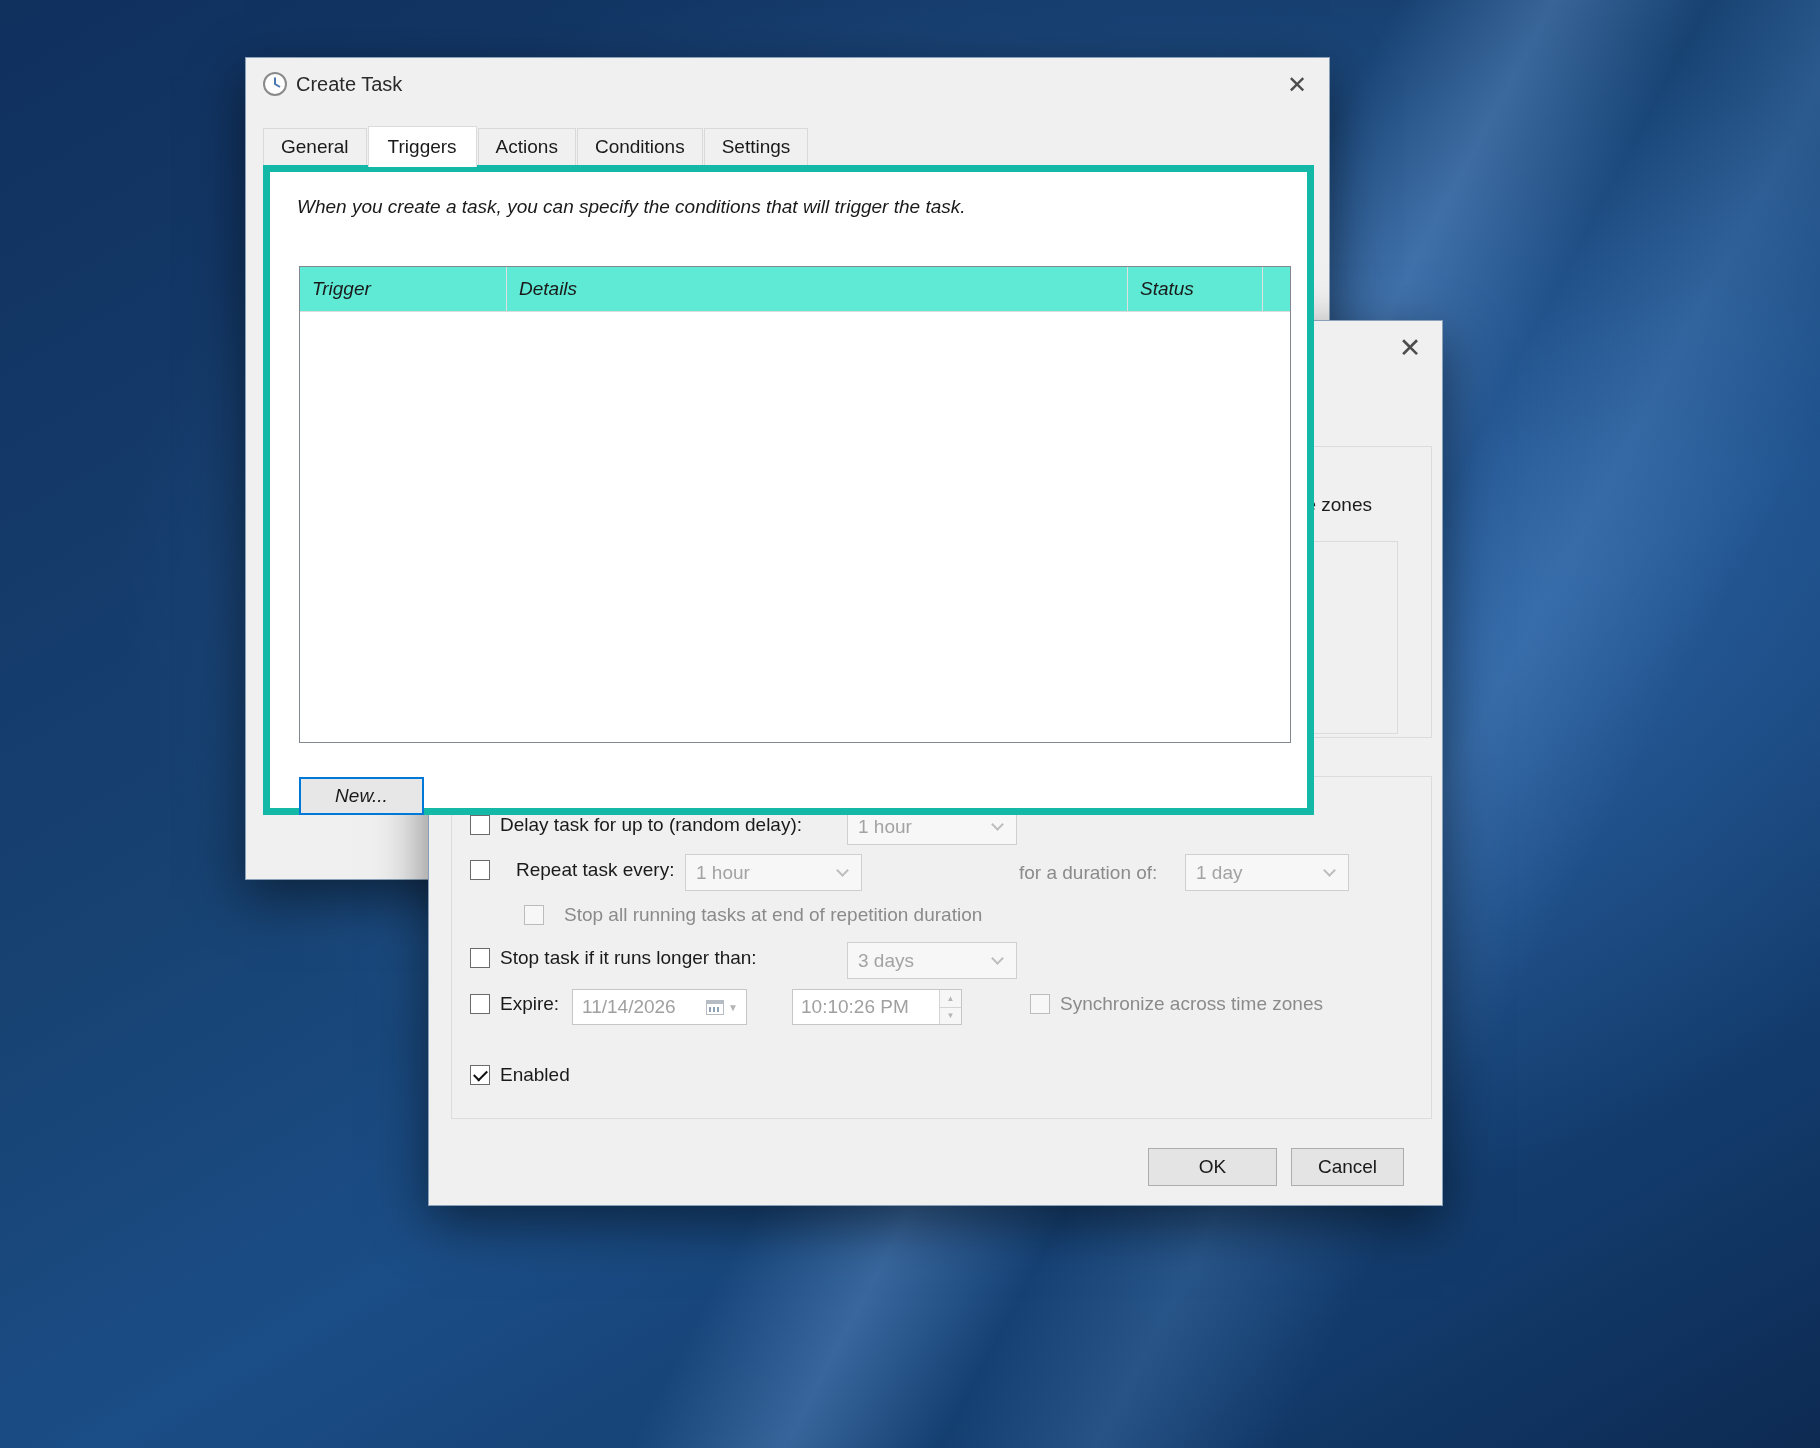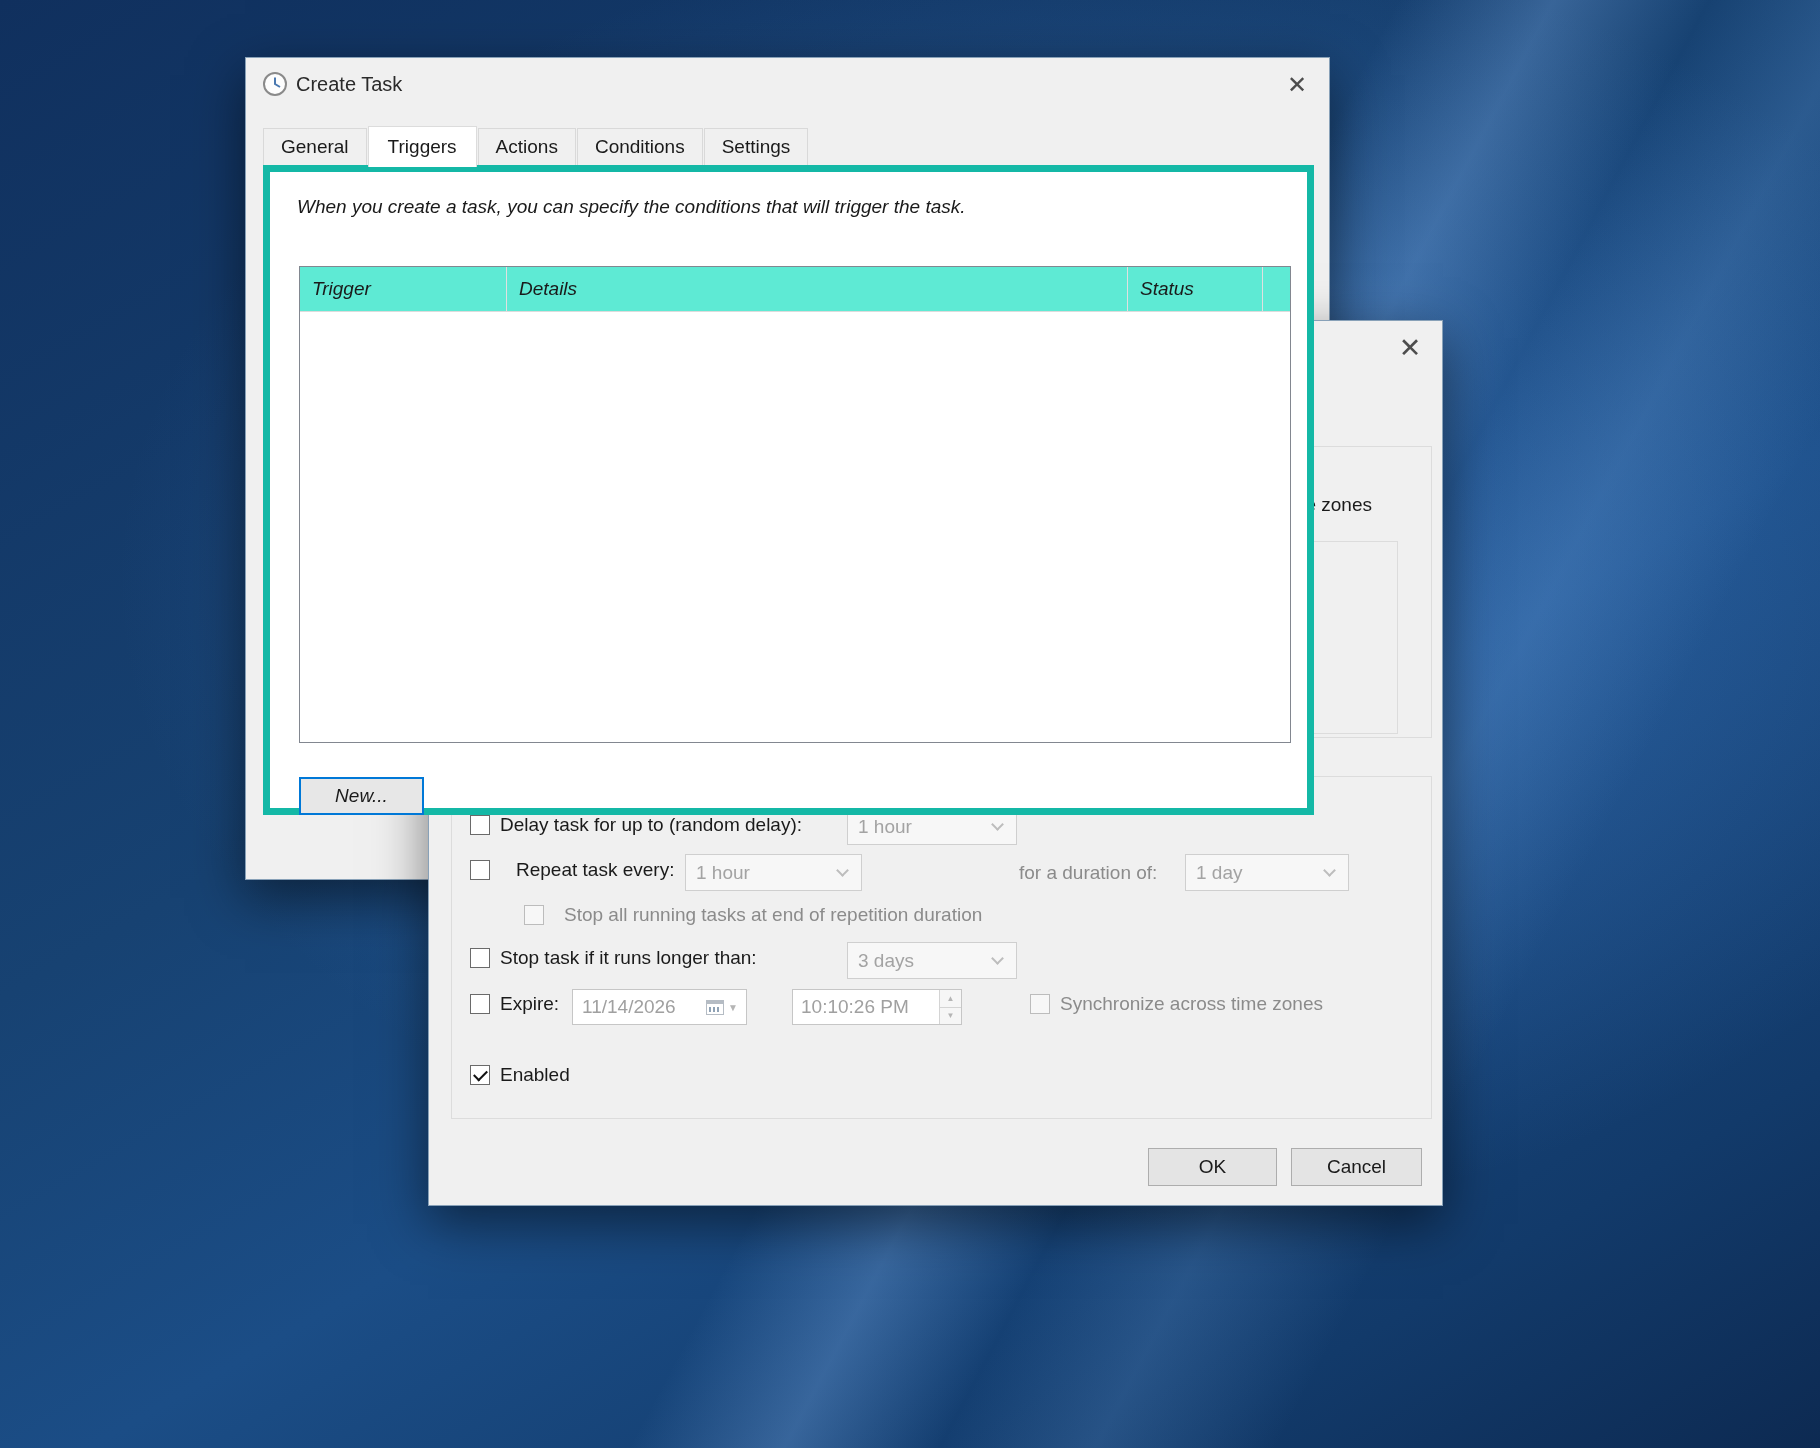--- a/index.html
+++ b/index.html
@@ -225,16 +225,16 @@
         </span>
       </div>
       <span class="cb dis" style="left:578px;top:217px;"></span>
       <span class="lbl dis" style="left:608px;top:215px;">Synchronize across time zones</span>
 
       <span class="cb checked" style="left:18px;top:288px;"></span>
       <span class="lbl" style="left:48px;top:286px;">Enabled</span>
     </div>
 
     <div class="btn" style="left:719px;top:827px;width:129px;height:38px;line-height:36px;">OK</div>
-    <div class="btn" style="left:862px;top:827px;width:131px;height:38px;line-height:36px;">Cancel</div>
+    <div class="btn" style="left:862px;top:827px;width:113px;height:38px;line-height:36px;">Cancel</div>
   </div>
 
 </div>
 
 </body></html>

